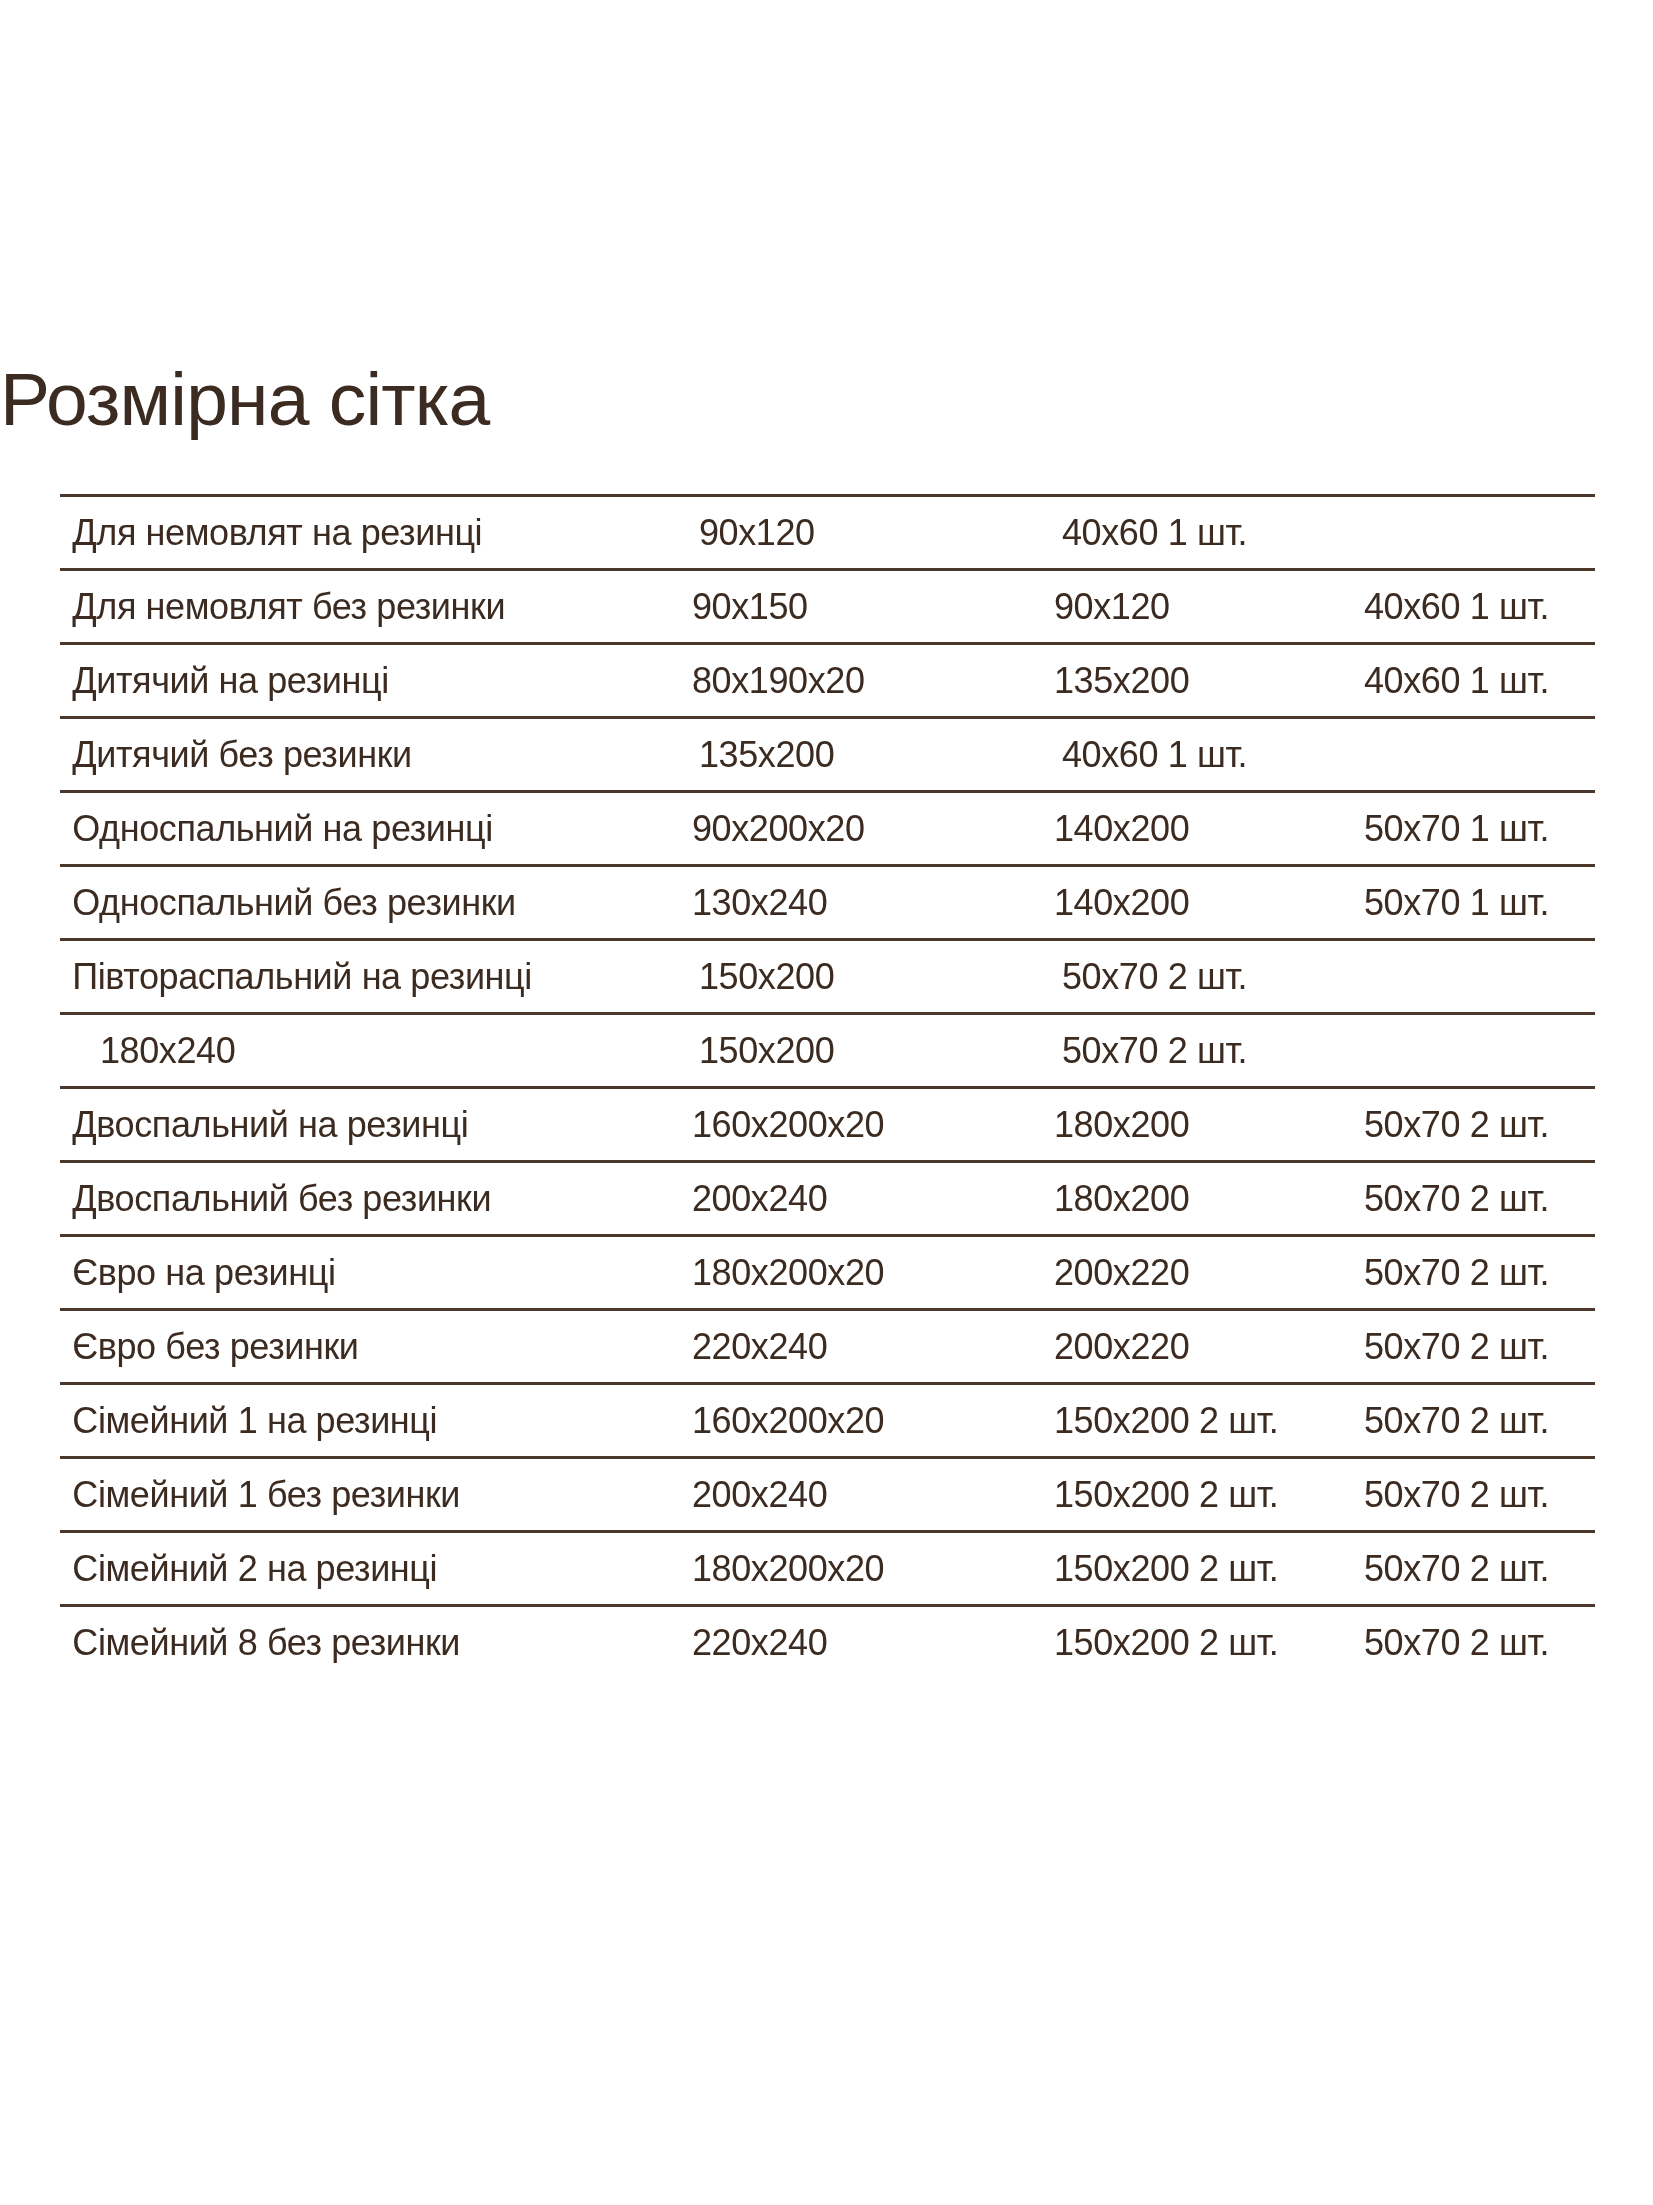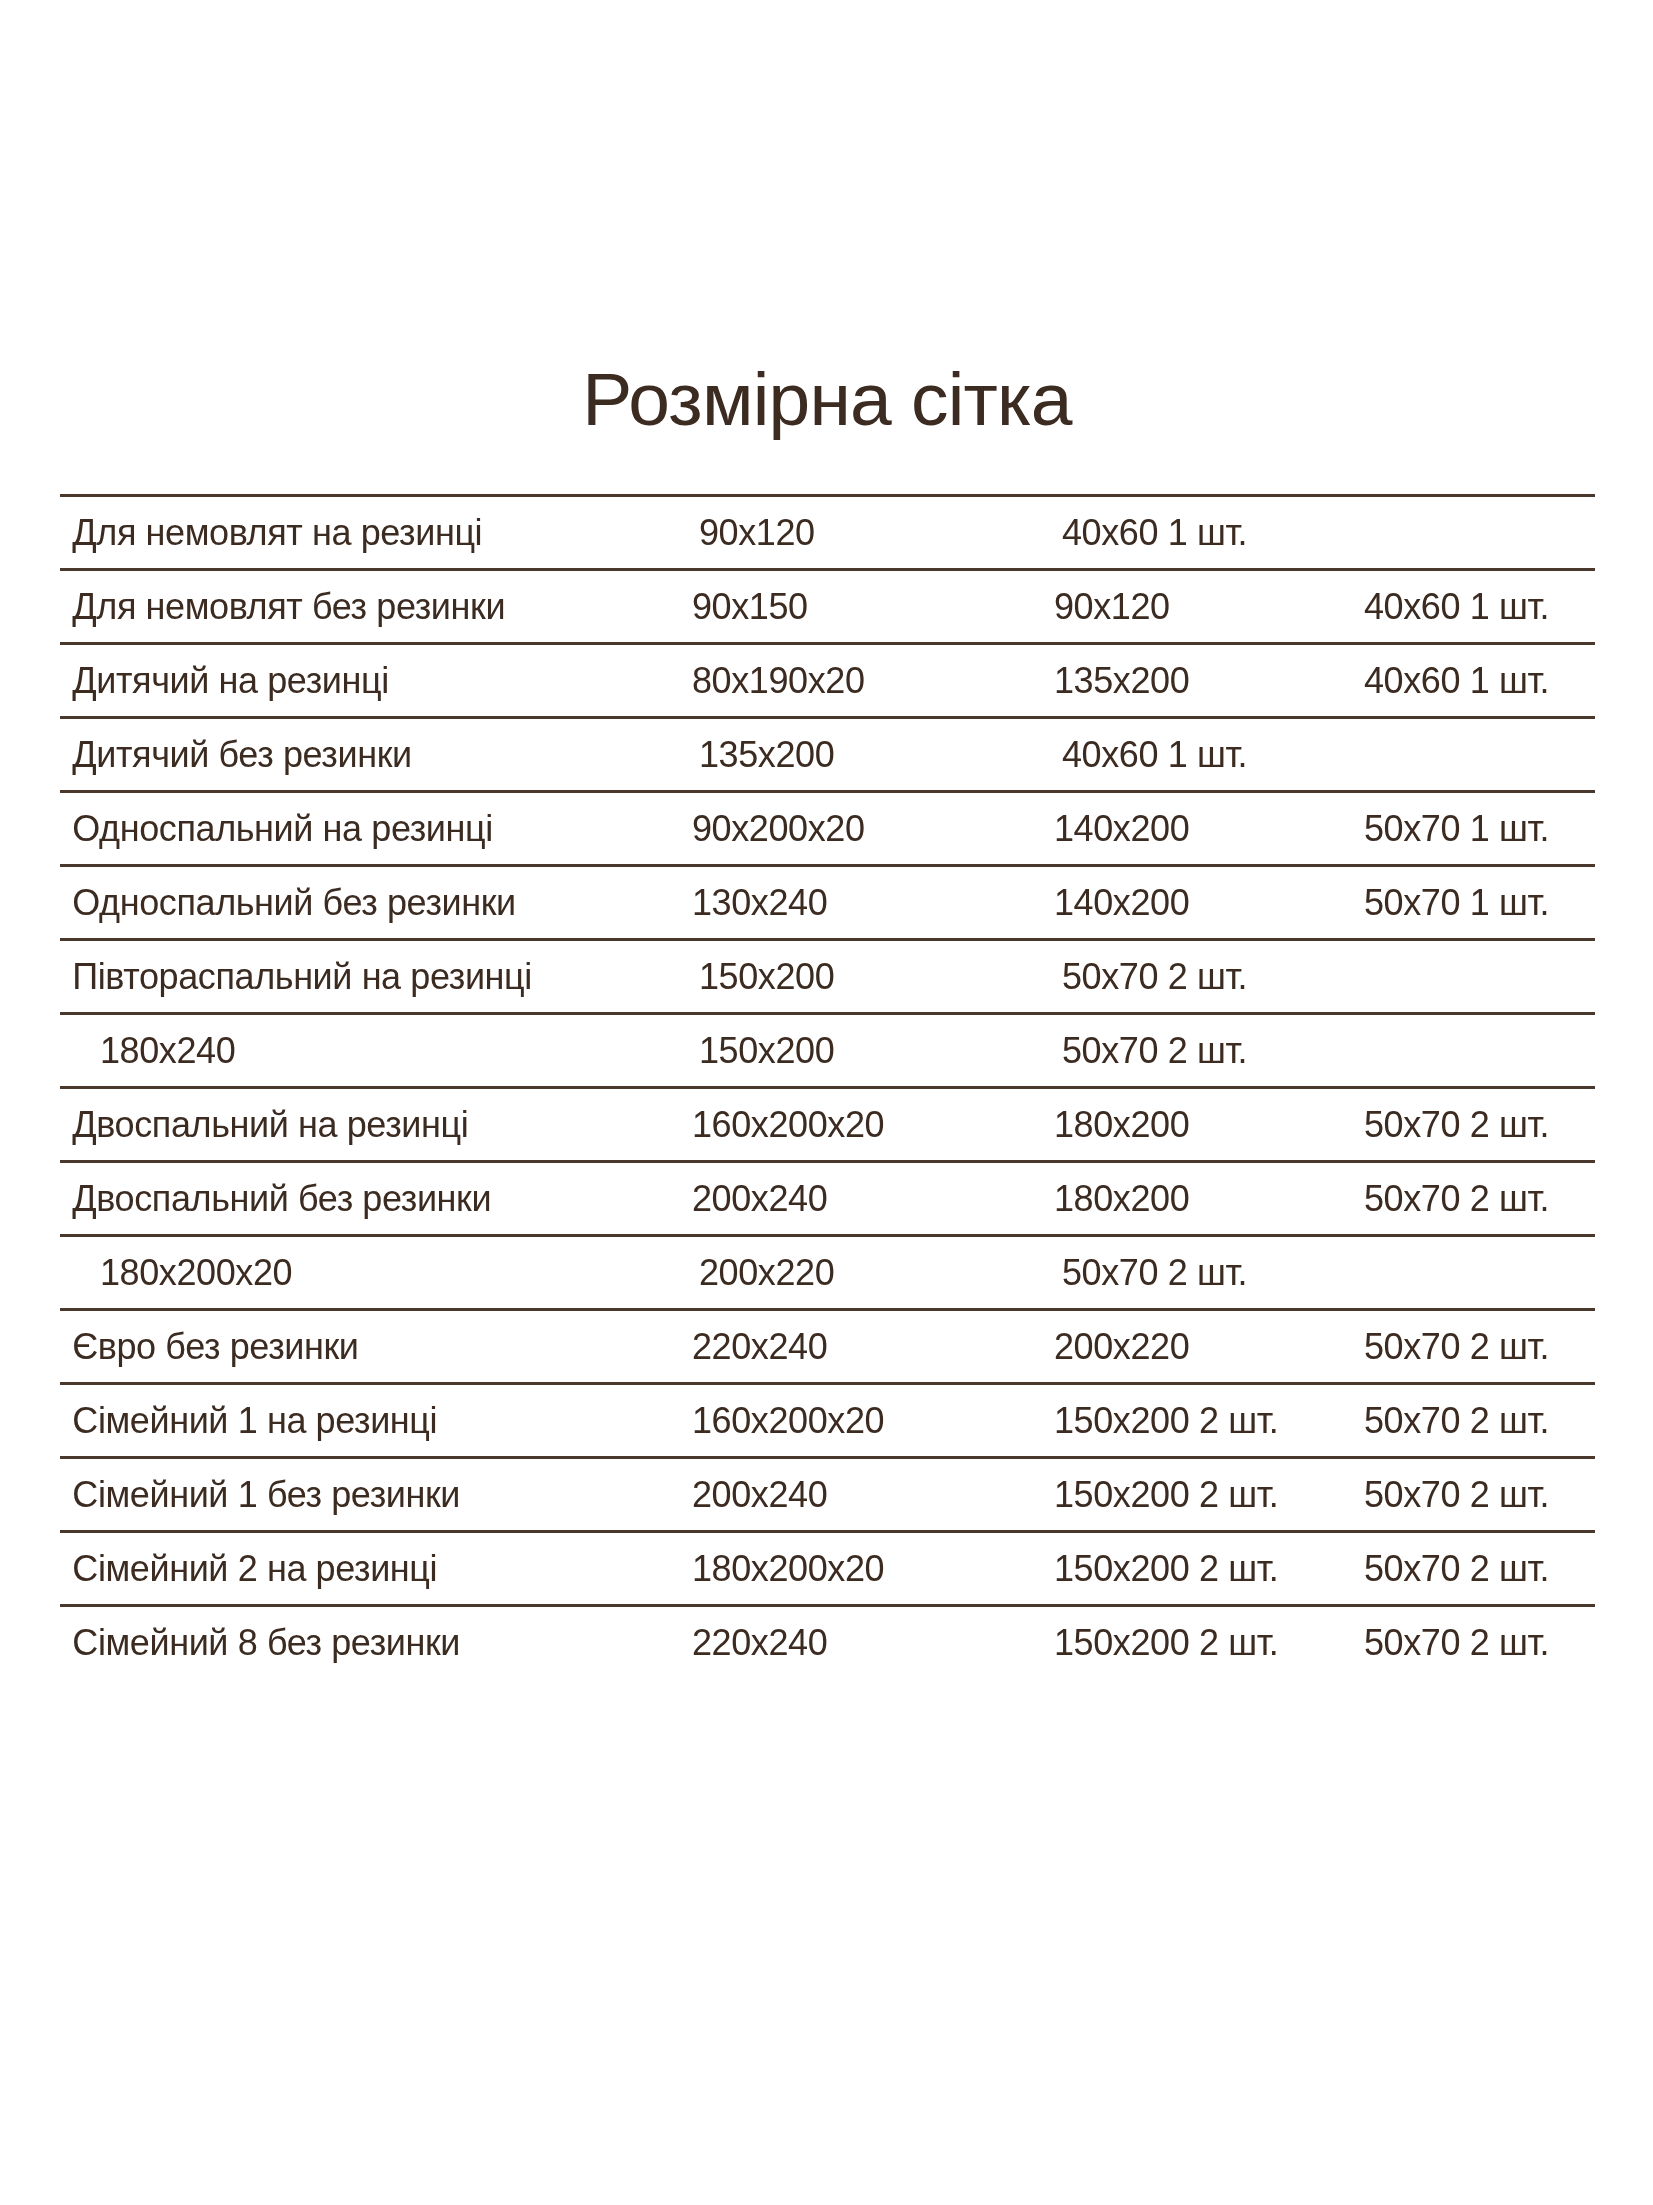--- a/index.html
+++ b/index.html
@@ -16,21 +16,20 @@
     background:var(--bg-color);
     font-family:"Liberation Sans", sans-serif;
     color:var(--text-color);
     overflow:hidden;
   }
   .title{
     position:absolute;
     top:356px;
     left:0;
     width:100%;
-    text-align:center;
     font-size:75px;
     font-weight:400;
     letter-spacing:-0.8px;
     color:var(--text-color);
   }
   .size-table{
     position:absolute;
     left:60px;
     top:494px;
     width:1535px;
@@ -131,20 +130,21 @@
     </div>
 
     <div class="row">
       <div class="cell c1">Двоспальний без резинки</div>
       <div class="cell c2">200х240</div>
       <div class="cell c3">180х200</div>
       <div class="cell c4">50х70 2 шт.</div>
     </div>
 
     <div class="row">
+      <div class="cell c1">Євро на резинці</div>
       <div class="cell c2">180х200х20</div>
       <div class="cell c3">200х220</div>
       <div class="cell c4">50х70 2 шт.</div>
     </div>
 
     <div class="row">
       <div class="cell c1">Євро без резинки</div>
       <div class="cell c2">220х240</div>
       <div class="cell c3">200х220</div>
       <div class="cell c4">50х70 2 шт.</div>

